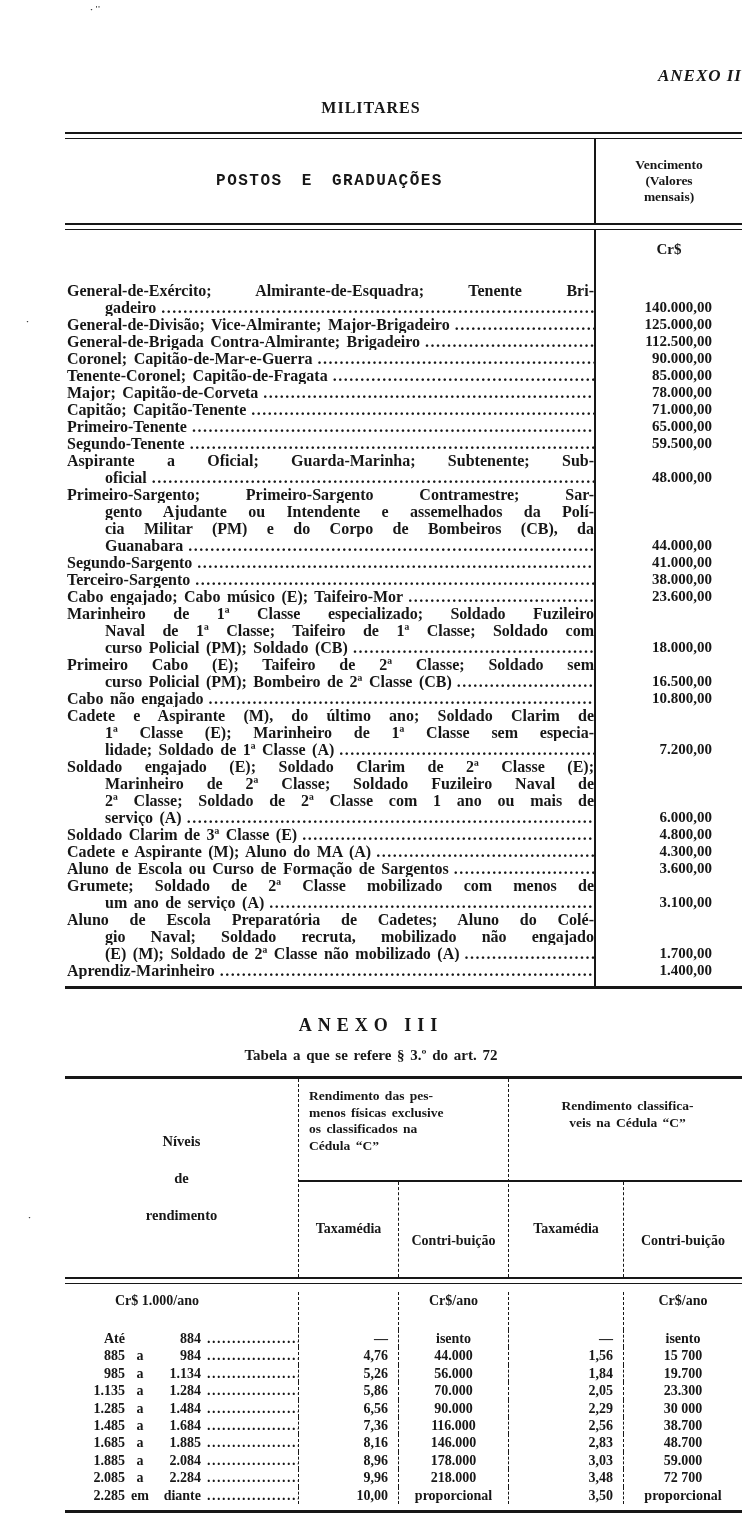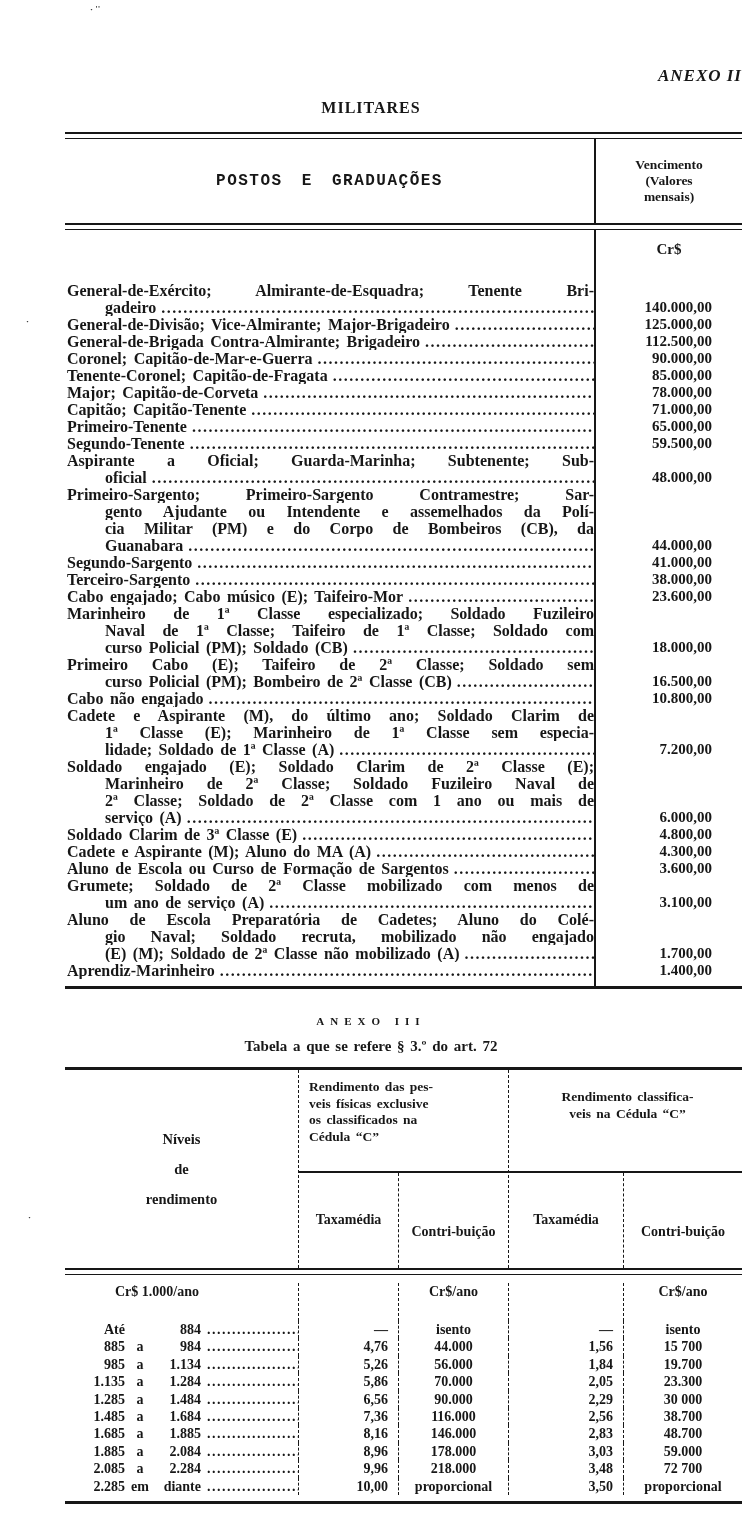--- a/index.html
+++ b/index.html
@@ -4,21 +4,21 @@
 <style>
   html,body{margin:0;padding:0;background:#e8e8e8;}
   .page{
     width:742px;height:1534px;background:#ffffff;position:relative;overflow:hidden;
     font-family:"Liberation Serif","DejaVu Serif",serif;color:#171717;font-weight:700;
     margin:0 auto;
   }
   
   .a2-title{margin-top:66px;text-align:right;font-style:italic;font-size:17px;letter-spacing:1px;}
   .a2-sub{margin-top:13px;text-align:center;font-size:16px;letter-spacing:1px;}
-  .a3-title{margin-top:26px;text-align:center;font-size:11px;letter-spacing:6px;}
+  .a3-title{margin-top:26px;text-align:center;font-size:18px;letter-spacing:6px;}
   .a3-sub{margin-top:11px;text-align:center;font-size:15px;word-spacing:2px;}
   
   .t-wrap{margin-left:65px;width:677px;}
   .hrule-double{height:4px;border-top:2px solid #171717;border-bottom:1.5px solid #171717;}
   .hrule-heavy{border-top:3px solid #171717;}
   
   .t1{margin-top:15px;}
   .t1-header{display:flex;min-height:84px;align-items:stretch;}
   .t1-header-left{flex:1;display:flex;align-items:center;justify-content:center;
     border-right:2px solid #171717;font-size:16px;letter-spacing:1.5px;word-spacing:8px;font-family:Liberation Mono, monospace;}
@@ -38,21 +38,21 @@
   .t1-line.full{display:block;text-align:justify;text-align-last:justify;}
   .t1-line.cont{padding-left:38px;}
   .t1-fill{flex:1;min-height:7px;border-right:2px solid #171717;}
   .leader{flex:1;overflow:hidden;white-space:nowrap;letter-spacing:1.5px;padding-left:5px;min-width:0;}
   .leader::after{content:"..................................................................................................................................";}
   
   .t2{margin-top:12px;font-size:14px;}
   .t2-top{border-top:3px solid #171717;}
   .t2-header{display:flex;height:198px;}
   .t2-c1{width:234px;border-right:1.5px dashed #171717;display:flex;flex-direction:column;
-    align-items:center;justify-content:center;gap:13px;font-size:14.5px;box-sizing:border-box;}
+    align-items:center;justify-content:center;gap:20px;font-size:14.5px;box-sizing:border-box;}
   .t2-g1{width:210px;border-right:1.5px dashed #171717;display:flex;flex-direction:column;box-sizing:border-box;}
   .t2-g2{flex:1;display:flex;flex-direction:column;min-width:0;}
   .t2-gtop{height:103px;border-bottom:2px solid #171717;box-sizing:border-box;font-size:13.5px;line-height:16.5px;}
   .t2-g1 .t2-gtop{padding:9px 4px 0 10px;word-spacing:2px;}
   .t2-g2 .t2-gtop{padding:19px 4px 0 8px;text-align:center;word-spacing:2px;}
   .t2-gsub{flex:1;display:flex;}
   .t2-subcell{display:flex;flex-direction:row;align-items:center;justify-content:center;
     line-height:16.5px;font-size:14px;box-sizing:border-box;}
   .t2-sub-taxa1{width:100px;border-right:1.5px dashed #171717;}
   .t2-sub-taxa2{width:115px;border-right:1.5px dashed #171717;}
@@ -360,21 +360,21 @@
     <div class="t2-top"></div>
     <div class="t2-header">
       <div class="t2-c1">
         <div>Níveis</div>
         <div>de</div>
         <div>rendimento</div>
       </div>
       <div class="t2-g1">
         <div class="t2-gtop">
           <div>Rendimento das pes-</div>
-          <div>veis físicas exclusive</div>
+          <div>menos físicas exclusive</div>
           <div>os classificados na</div>
           <div>Cédula “C”</div>
         </div>
         <div class="t2-gsub">
           <div class="t2-subcell t2-sub-taxa1">
             <div>Taxa</div>
             <div>média</div>
           </div>
           <div class="t2-subcell t2-sub-contrib">
             <div>Contri-</div>

